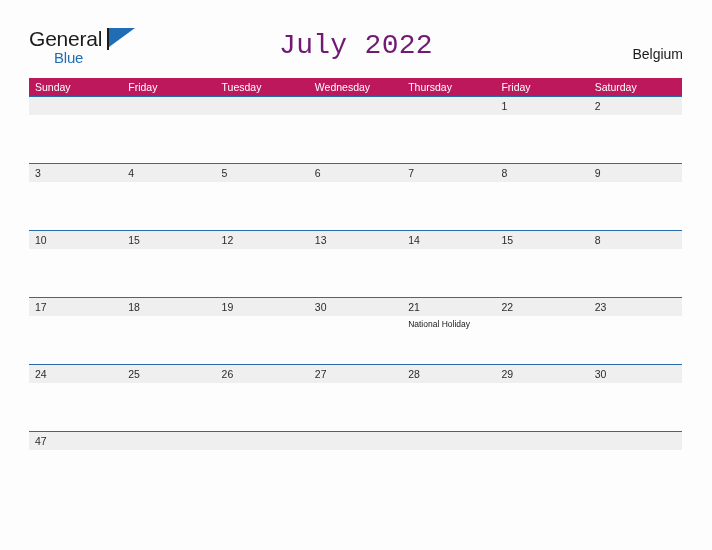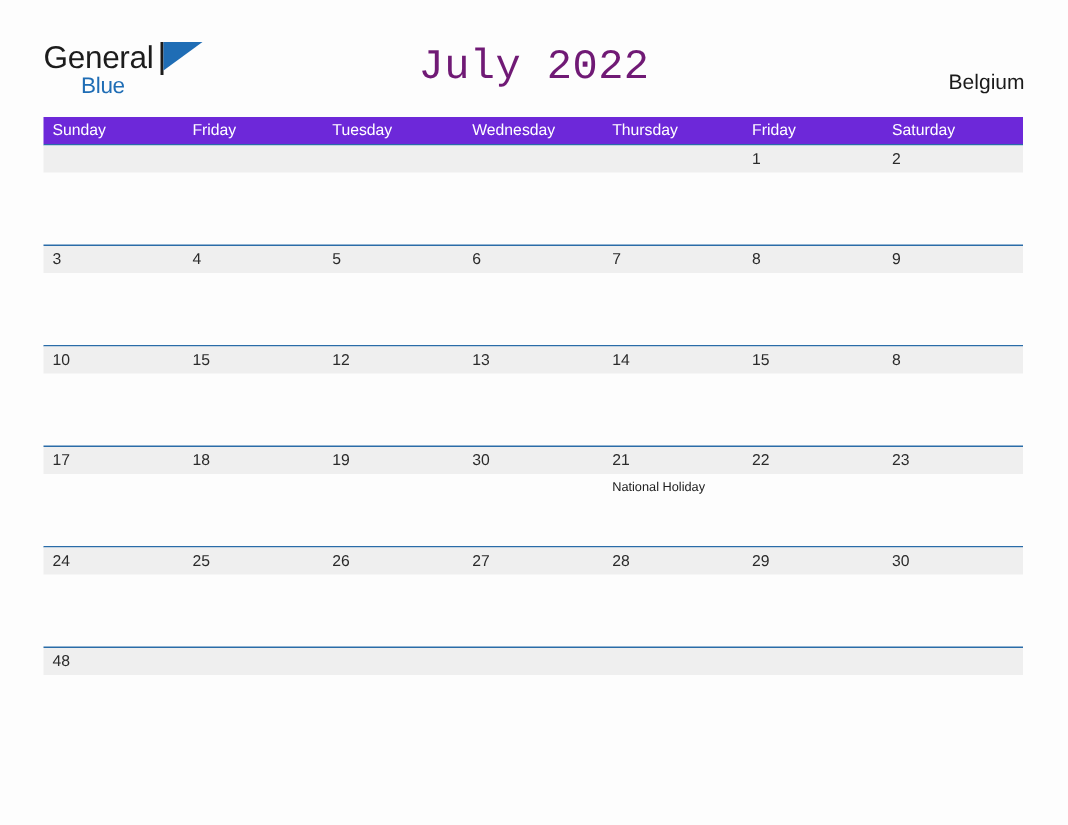--- a/index.html
+++ b/index.html
@@ -102,21 +102,21 @@
     position: absolute;
     left: 29px;
     top: 78px;
     width: 653px;
   }
 
   .weekdays {
     display: flex;
     width: 653px;
     height: 18px;
-    background: #6d28d9;
+    background: #be185d;
   }
   .weekday {
     flex: 1 1 0;
     color: #ffffff;
     font-size: 10.5px;
     line-height: 18px;
     padding-left: 6px;
     box-sizing: border-box;
     white-space: nowrap;
     overflow: hidden;
@@ -365,21 +365,21 @@
           <div class="day-num">30</div>
           <div class="day-event"></div>
         </div>
       </div>
     </div>
 
     <div class="week-row">
       <div class="day-band"></div>
       <div class="cells">
         <div class="cell">
-          <div class="day-num">48</div>
+          <div class="day-num">47</div>
           <div class="day-event"></div>
         </div>
         <div class="cell">
           <div class="day-num"></div>
           <div class="day-event"></div>
         </div>
         <div class="cell">
           <div class="day-num"></div>
           <div class="day-event"></div>
         </div>

